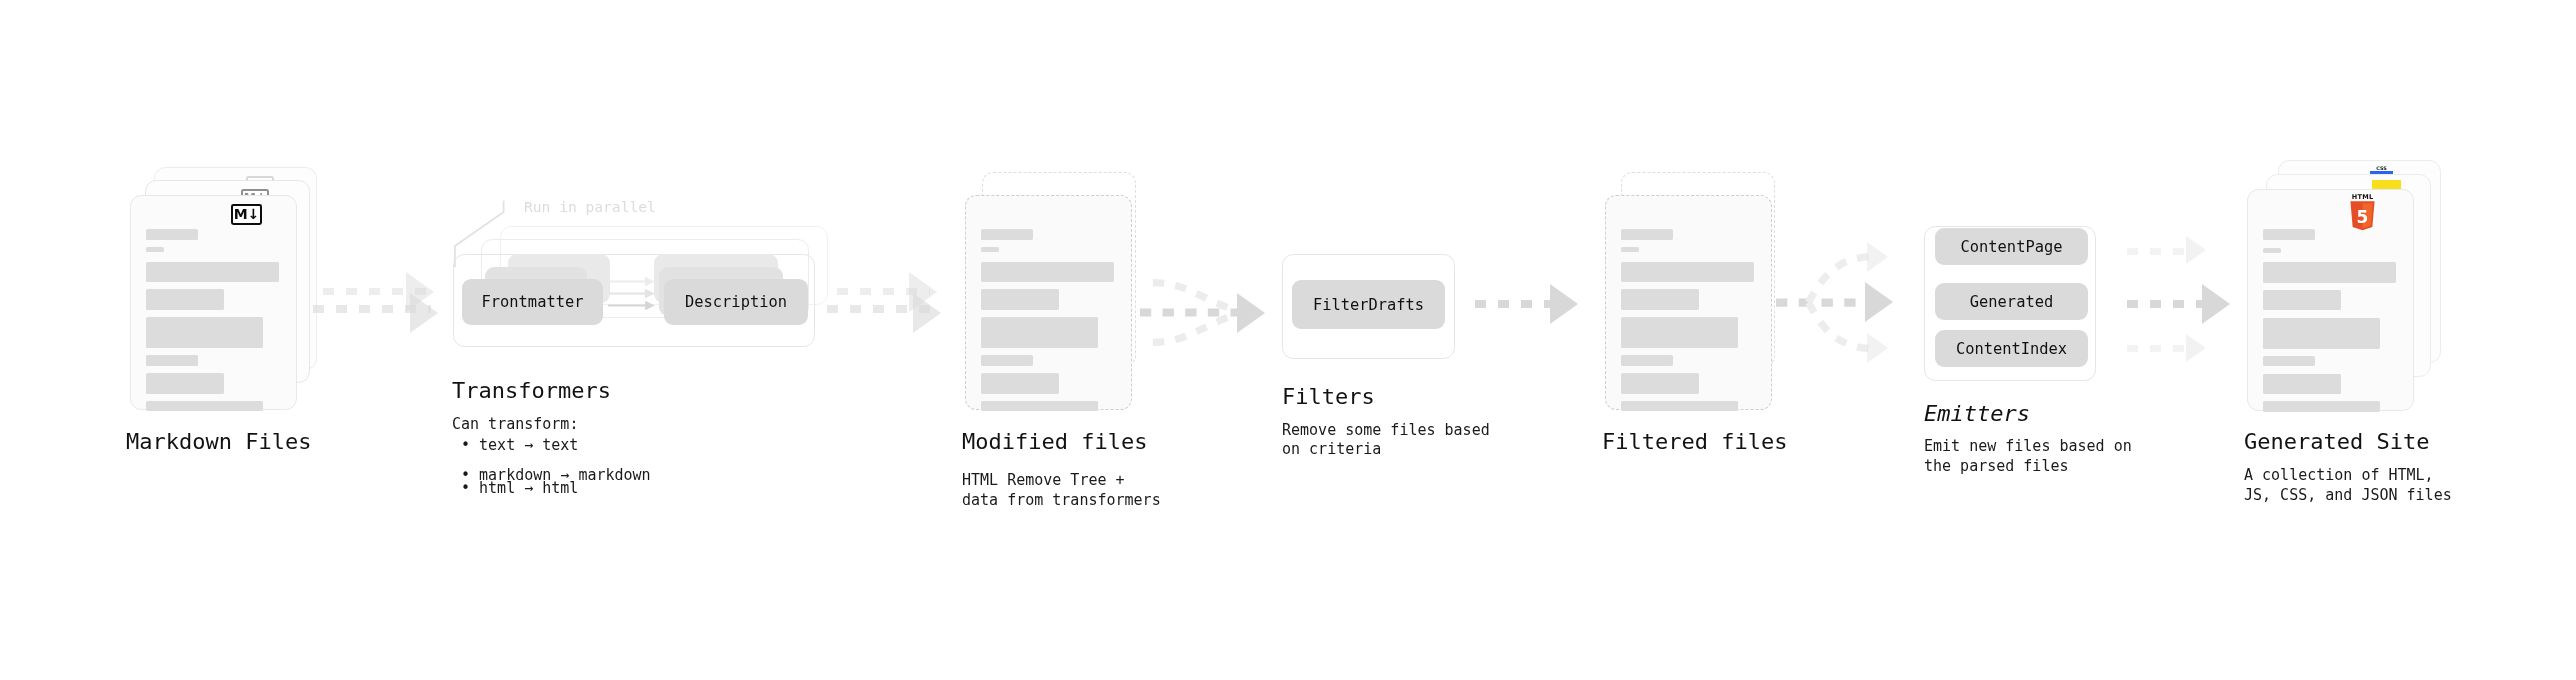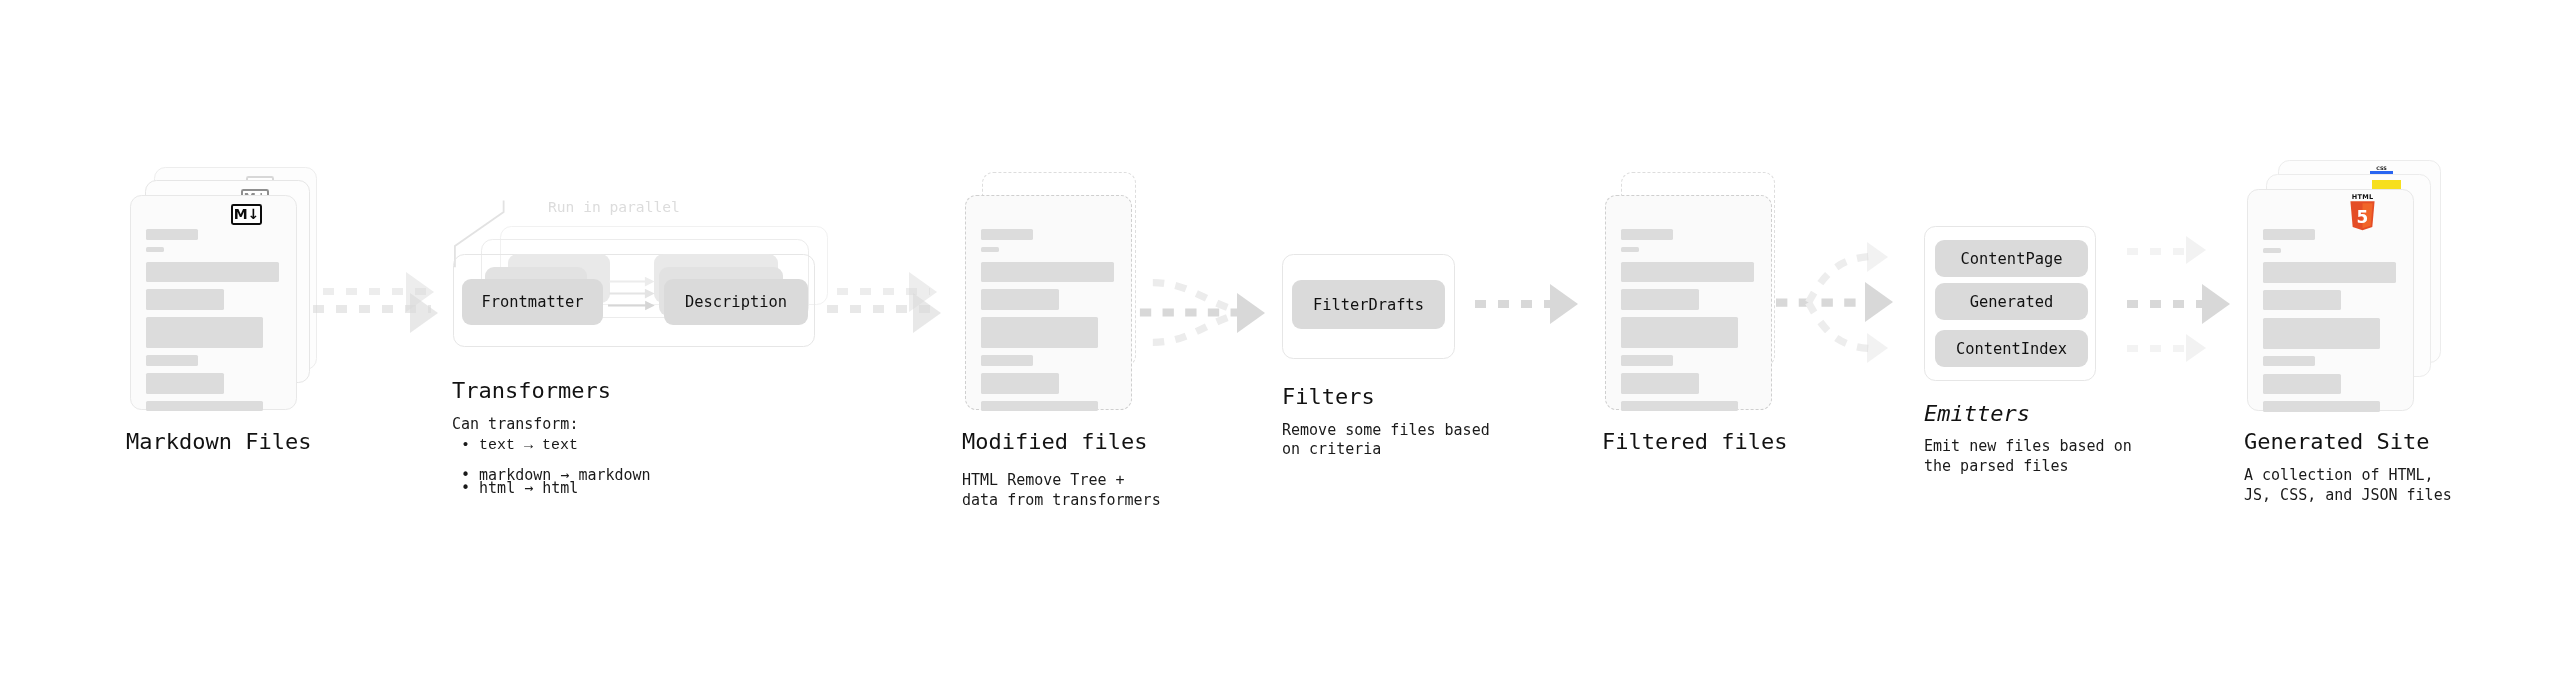--- a/index.html
+++ b/index.html
@@ -177,21 +177,21 @@
     <div class="arrowhead op45" style="left:406px;top:272px;"></div>
     <div class="arrowline op60" style="left:313px;top:305px;width:118px;height:8.1px;"></div>
     <div class="arrowhead op60" style="left:410px;top:293px;"></div>
   </div>
 
   <div>
 
     <svg class="curve" style="left:453px;top:199px;width:98px;height:69px;" viewBox="0 0 120 85">
       <path d="M2 84 L2 58 L62 16 L62 2" fill="none" stroke="#e2e2e2" stroke-width="2.2"></path>
     </svg>
-    <div class="rip-label" style="left:524px;top:198px;margin-left:24px;">Run in parallel</div>
+    <div class="rip-label" style="left:524px;top:198px;">Run in parallel</div>
 
     <div class="frame fade1" style="left:500px;top:226px;width:328px;height:79px;"></div>
     <div class="frame fade2" style="left:481px;top:239px;width:328px;height:79px;"></div>
 
     <div class="frame" style="left:453px;top:254px;width:362px;height:93px;"></div>
 
     <div class="chip f1" style="left:508px;top:254px;width:102px;height:49px;"></div>
     <div class="chip f2" style="left:485px;top:267px;width:102px;height:49px;"></div>
 
     <div class="chip f1" style="left:654px;top:254px;width:124px;height:49px;"></div>
@@ -208,21 +208,21 @@
     <svg class="miniarrow" style="left:608px;top:299px;width:50px;height:13px;" viewBox="0 0 62 16">
       <path d="M0 8 L50 8" stroke="#d6d6d6" stroke-width="2.6" fill="none"></path>
       <path d="M46 2 L58 8 L46 14 Z" fill="#d6d6d6"></path>
     </svg>
 
     <div class="chip" style="left:462px;top:279px;width:141px;height:46px;">Frontmatter</div>
     <div class="chip" style="left:664px;top:279px;width:144px;height:46px;">Description</div>
 
     <div class="cap-title" style="left:452px;top:378px;">Transformers</div>
     <div class="cap-sub" style="left:452px;top:415px;">Can transform:</div>
-    <div class="cap-sub" style="left:461px;top:436px;font-family:Liberation Mono, monospace;">• text → text</div>
+    <div class="cap-sub" style="left:461px;top:436px;">• text → text</div>
     <div class="cap-sub" style="left:461px;top:466px;">• markdown → markdown</div>
     <div class="cap-sub" style="left:461px;top:479px;">• html → html</div>
   </div>
 
   <div>
     <div class="arrowline op45" style="left:837px;top:288px;width:93px;height:7.3px;"></div>
     <div class="arrowhead op45" style="left:909px;top:272px;"></div>
     <div class="arrowline op60" style="left:827px;top:305px;width:106px;height:8.1px;"></div>
     <div class="arrowhead op60" style="left:913px;top:293px;"></div>
   </div>
@@ -291,21 +291,21 @@
       <path d="M40 77 C60 40 78 20 126 20" fill="none" stroke="#ededed" stroke-width="9" stroke-dasharray="14 14" stroke-linecap="butt"></path>
       <path d="M40 77 C60 114 78 134 126 134" fill="none" stroke="#ededed" stroke-width="9" stroke-dasharray="14 14" stroke-linecap="butt"></path>
     </svg>
     <div class="arrowhead op30" style="left:1867px;top:242px;border-top-width:15.4px;border-bottom-width:15.4px;border-left-width:21px;"></div>
     <div class="arrowhead" style="left:1865px;top:282px;"></div>
     <div class="arrowhead op30" style="left:1867px;top:333px;border-top-width:15.4px;border-bottom-width:15.4px;border-left-width:21px;"></div>
   </div>
 
   <div>
     <div class="frame solidbg" style="left:1924px;top:226px;width:172px;height:155px;"></div>
-    <div class="chip" style="left:1935px;top:240px;width:153px;height:37px;">ContentPage</div>
+    <div class="chip" style="left:1935px;top:228px;width:153px;height:37px;">ContentPage</div>
     <div class="chip" style="left:1935px;top:283px;width:153px;height:37px;">Generated</div>
     <div class="chip" style="left:1935px;top:330px;width:153px;height:37px;">ContentIndex</div>
 
     <div class="cap-title" style="left:1924px;top:401px;font-style:italic;">Emitters</div>
     <div class="cap-sub" style="left:1924px;top:437px;">Emit new files based on</div>
     <div class="cap-sub" style="left:1924px;top:457px;">the parsed files</div>
   </div>
 
   <div>
     <div class="arrowline op30" style="left:2127px;top:248px;width:63px;height:6.5px;"></div>

